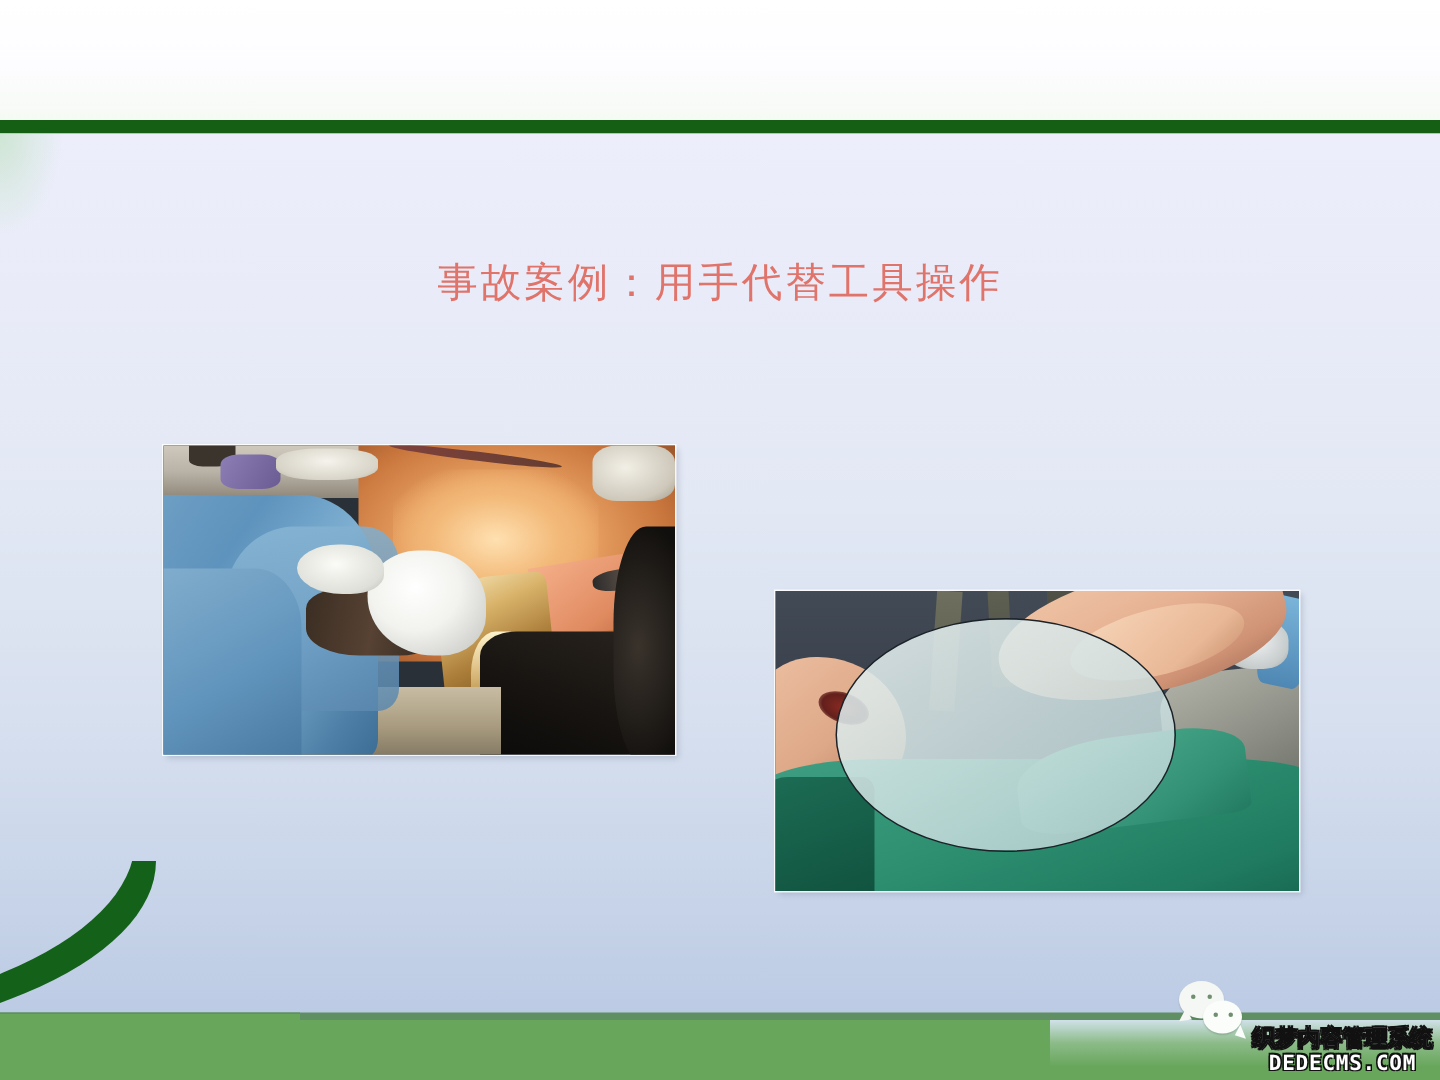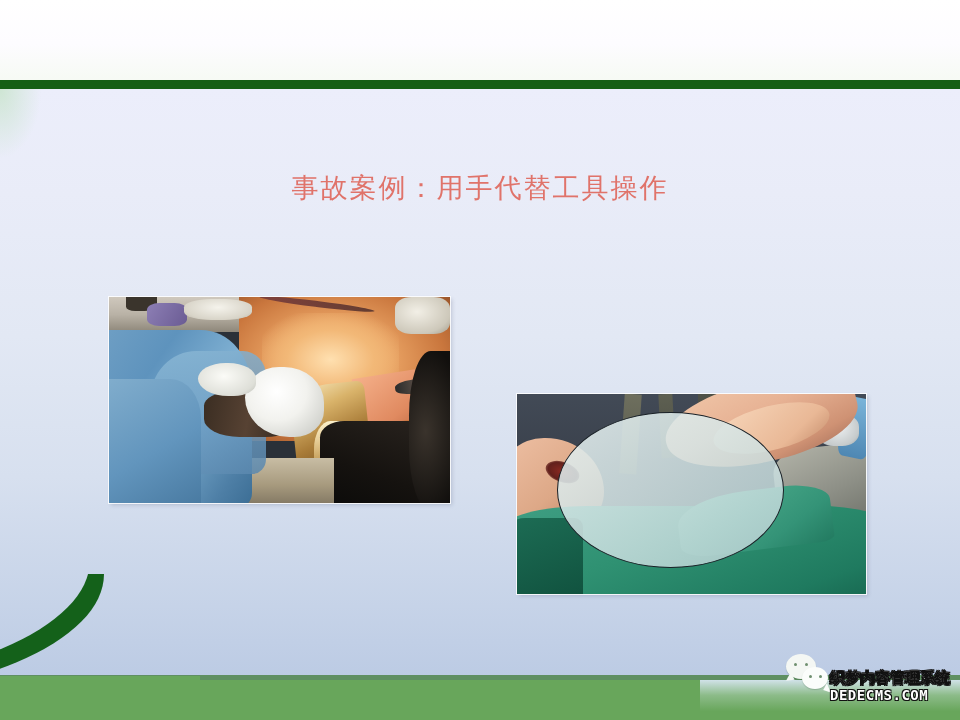--- a/index.html
+++ b/index.html
@@ -436,23 +436,23 @@
     font-family: "DejaVu Sans", "Liberation Sans", sans-serif;
     font-size: 25px;
     font-weight: 700;
     letter-spacing: 3px;
     color: rgba(255,255,255,0.80);
     text-shadow: 0 1px 2px rgba(90,120,90,0.35);
     white-space: nowrap;
   }
   .dede {
     position: absolute;
-    left: 48px; top: 24px;
+    left: 48px; top: 38px;
     width: 130px;
-    text-align: left;
+    text-align: center;
     pointer-events: none;
   }
   .dede-cn {
     font-family: "DejaVu Sans", "Liberation Sans", sans-serif;
     font-size: 15px;
     font-weight: 700;
     letter-spacing: 0px;
     color: #ffffff;
     -webkit-text-stroke: 0.6px #111111;
     text-shadow:

